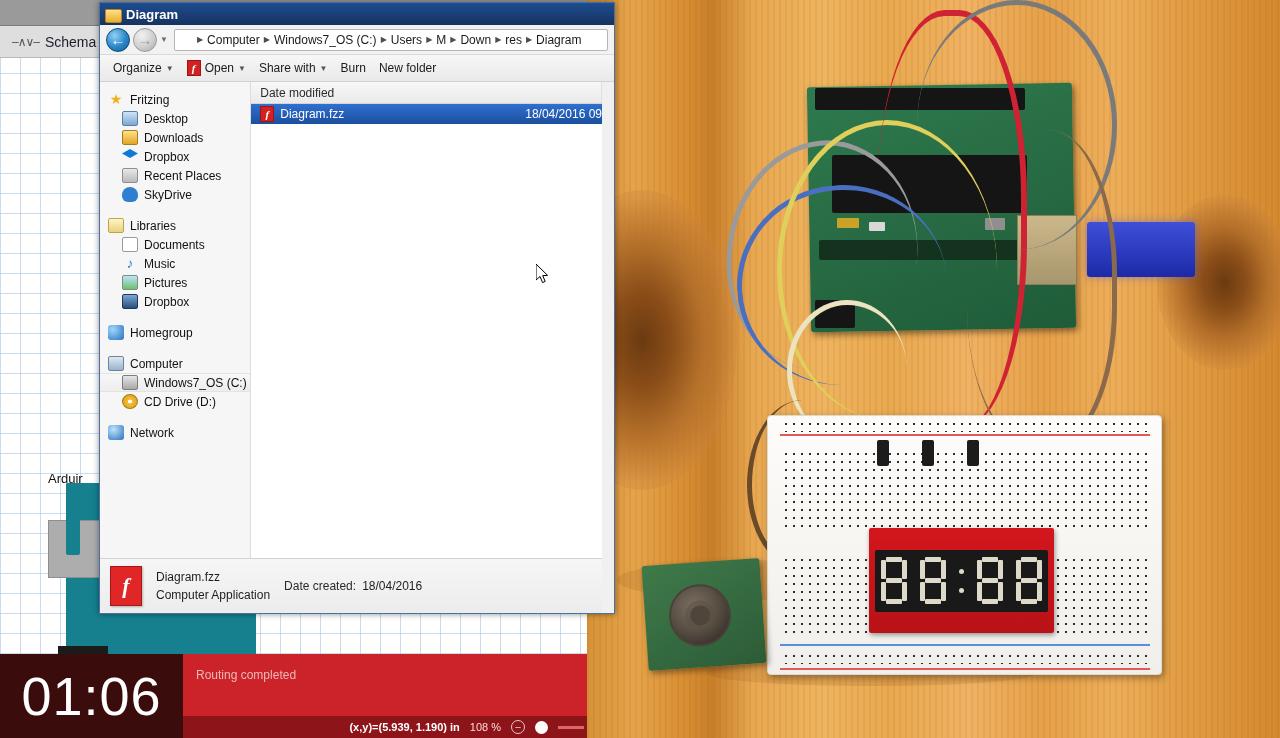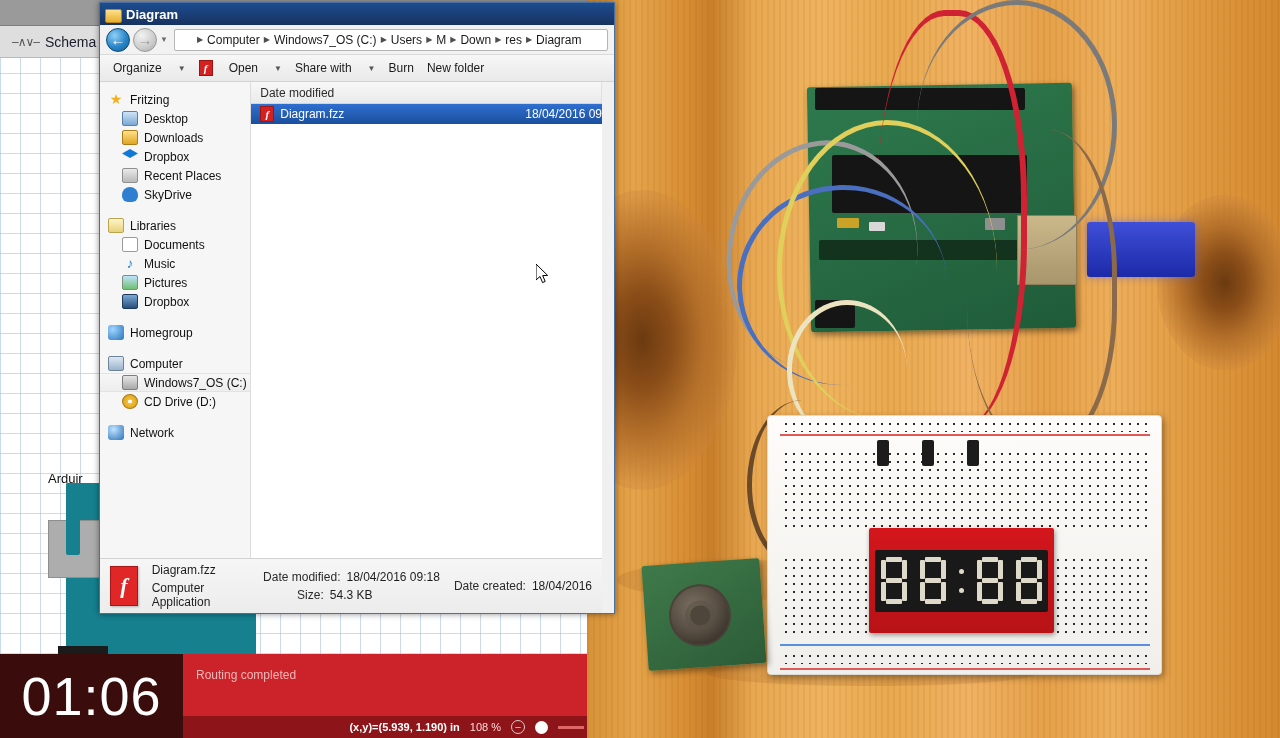--- a/index.html
+++ b/index.html
@@ -156,21 +156,21 @@
     content:""; position:absolute; inset:0;
     background: linear-gradient(180deg,#ffe7a3,#edc濃);
   }
   #exp-toolbar {
     height: 27px; background: linear-gradient(180deg,#f7f7f7,#e9e9e9);
     border-bottom: 1px solid #d2d2d2;
     display: flex; align-items: center; gap: 3px; padding: 0 8px;
   }
   .tb-item {
     font-size: 12px; color: #1b1b1b;
-    display: flex; align-items: center; gap: 16px; padding: 2px 5px;
+    display: flex; align-items: center; gap: 4px; padding: 2px 5px;
   }
   .tb-caret { font-size: 8px; color:#555; }
   .fzz-ico-sm {
     width: 14px; height: 16px; background: #d32020;
     border: 1px solid #9c1414;
     color: #fff; font-size: 11px; font-weight: bold; font-style: italic;
     display:flex; align-items:center; justify-content:center;
     font-family: "Liberation Serif", serif;
   }
   #exp-body {
@@ -641,30 +641,20 @@
   </div>
 
   <div id="exp-details">
     <span class="fzz-ico-lg">f</span>
     <div class="det-col">
       <span>Diagram.fzz</span>
       <span>Computer Application</span>
     </div>
     <div class="det-col">
       <span class="det-line">
-        <span class="det-lbl">Date modified:</span>
-        <span class="det-val">18/04/2016 09:18</span>
-      </span>
-      <span class="det-line">
-        <span class="det-lbl" style="margin-left:34px;">Size:</span>
-        <span class="det-val">54.3 KB</span>
-      </span>
-    </div>
-    <div class="det-col">
-      <span class="det-line">
         <span class="det-lbl">Date created:</span>
         <span class="det-val">18/04/2016</span>
       </span>
     </div>
   </div>
 </div>
 
 <svg id="cursor" viewBox="0 0 14 21">
   <polygon points="0,0 0,16 4,12.5 6.6,18.6 9.2,17.4 6.7,11.6 11.6,11.4" fill="#ffffff" stroke="#000000" stroke-width="1"></polygon>
 </svg>

